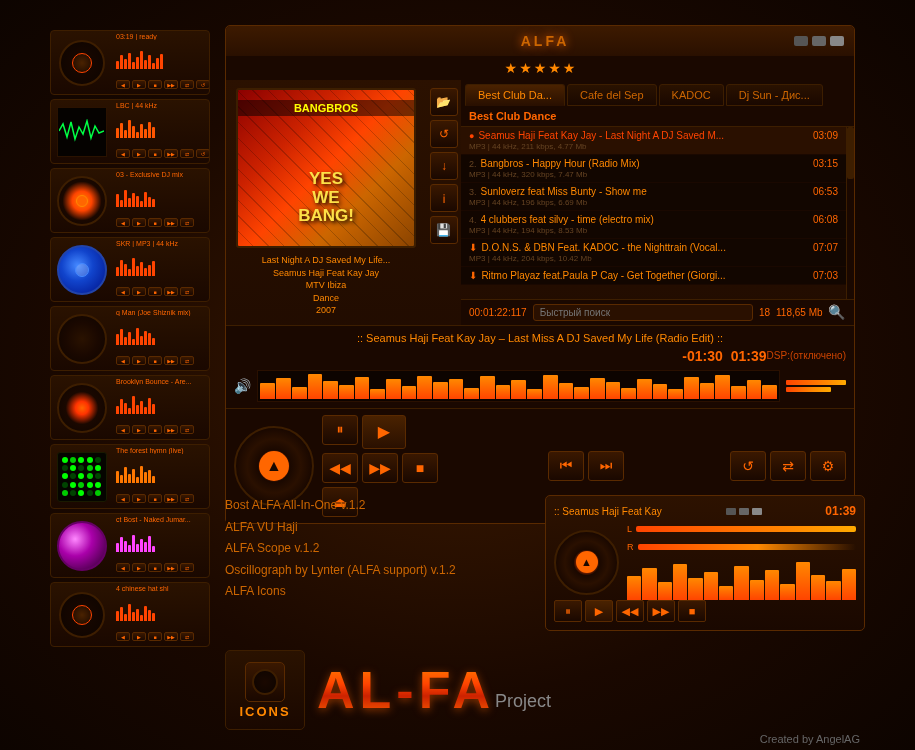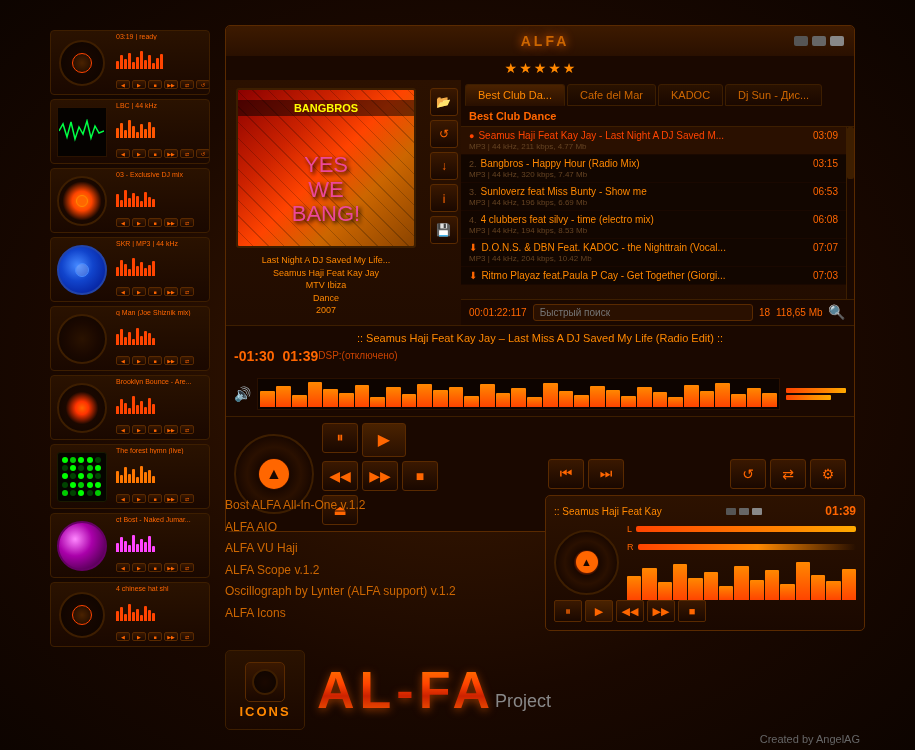--- a/index.html
+++ b/index.html
@@ -231,23 +231,23 @@
       background: rgba(0,0,0,0.5);
       padding: 2px;
     }
 
     .yes-we-bang {
       position: absolute;
       bottom: 20px;
       left: 0;
       right: 0;
       text-align: center;
-      color: #ec4899;
-      font-size: 22px;
-      font-weight: 400;
+      color: #fde047;
+      font-size: 17px;
+      font-weight: 700;
       text-shadow: 2px 2px 4px black;
       line-height: 1.1;
     }
 
     .album-info {
       text-align: center;
       margin-top: 6px;
     }
 
     .album-info-line {
@@ -977,21 +977,21 @@
       <div class="side-btn">↺</div>
       <div class="side-btn">↓</div>
       <div class="side-btn">ℹ</div>
       <div class="side-btn">💾</div>
     </div>
 
     <div class="playlist-section">
 
       <div class="playlist-tabs">
         <div class="pl-tab active">Best Club Da...</div>
-        <div class="pl-tab">Cafe del Mar</div>
+        <div class="pl-tab">Cafe del Sep</div>
         <div class="pl-tab">KADOC</div>
         <div class="pl-tab">Dj Sun - Дис...</div>
       </div>
 
       <div class="playlist-header">Best Club Dance</div>
 
       <div style="position:relative;flex:1;overflow:hidden;">
 
         <div style="position:absolute;right:0;top:0;bottom:0;width:8px;background:#1a0800;border-left:1px solid #3d1e00;">
           <div style="position:absolute;top:0;left:0;right:0;height:30%;background:#3d1e00;border-radius:2px;"></div>
@@ -1062,21 +1062,21 @@
         <div style="color:#ff6600;font-size:10px;margin-left:6px;">118,65 Mb</div>
         <div style="color:#ff6600;font-size:14px;margin-left:6px;cursor:pointer;">🔍</div>
       </div>
 
     </div>
   </div>
 
   <div style="background:#1a0800;border-top:1px solid #3d1e00;padding:6px 8px;">
     <div class="track-title-bar">:: Seamus Haji Feat Kay Jay – Last Miss A DJ Saved My Life (Radio Edit) ::</div>
 
-    <div style="display:flex;align-items:center;justify-content:flex-start;margin-bottom:14px;">
+    <div style="display:flex;align-items:center;justify-content:flex-end;margin-bottom:6px;">
       <div style="display:flex;align-items:center;gap:8px;">
         <div style="color:#ff6600;font-size:14px;font-weight:bold;">-01:30</div>
         <div style="color:#ff6600;font-size:14px;font-weight:bold;">01:39</div>
       </div>
       <div style="color:#cc4400;font-size:10px;">DSP:(отключено)</div>
     </div>
 
     <div style="display:flex;align-items:center;gap:6px;">
       <div style="color:#ff6600;font-size:14px;">🔊</div>
 
@@ -1154,21 +1154,20 @@
       <div class="ctrl-btn">⇄</div>
       <div class="ctrl-btn">⚙</div>
     </div>
 
   </div>
 
 </div>
 
 <div class="plugin-list">
   <div class="plugin-list-item">Bost ALFA All-In-One v.1.2</div>
-  <div class="plugin-list-item">ALFA AIO</div>
   <div class="plugin-list-item">ALFA VU Haji</div>
   <div class="plugin-list-item">ALFA Scope v.1.2</div>
   <div class="plugin-list-item">Oscillograph by Lynter (ALFA support) v.1.2</div>
   <div class="plugin-list-item">ALFA Icons</div>
 </div>
 
 <div class="mini-player">
   <div class="mini-player-header">
     <div class="mini-player-title">:: Seamus Haji Feat Kay</div>
     <div style="display:flex;gap:3px;">

